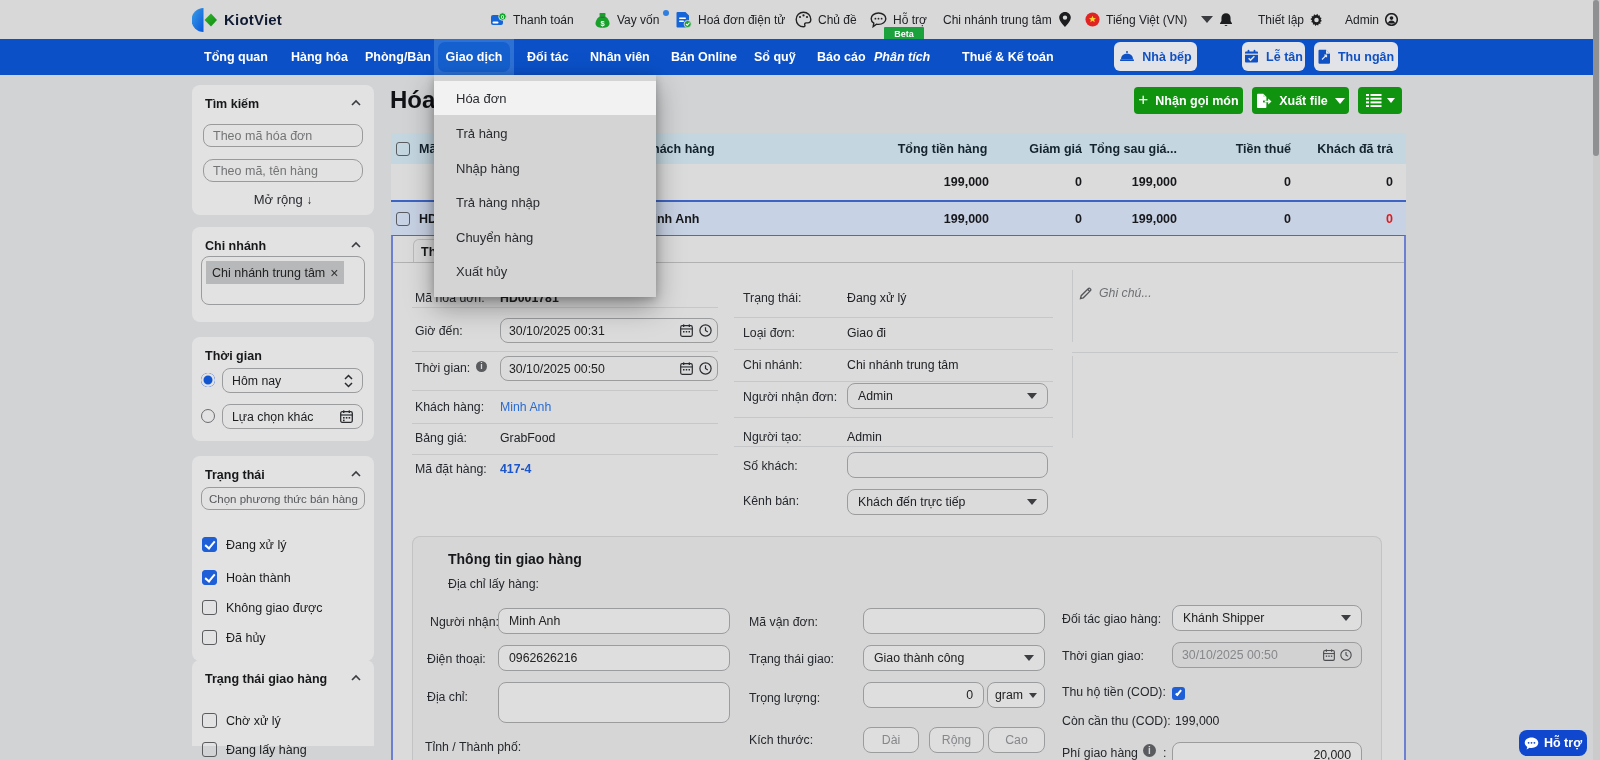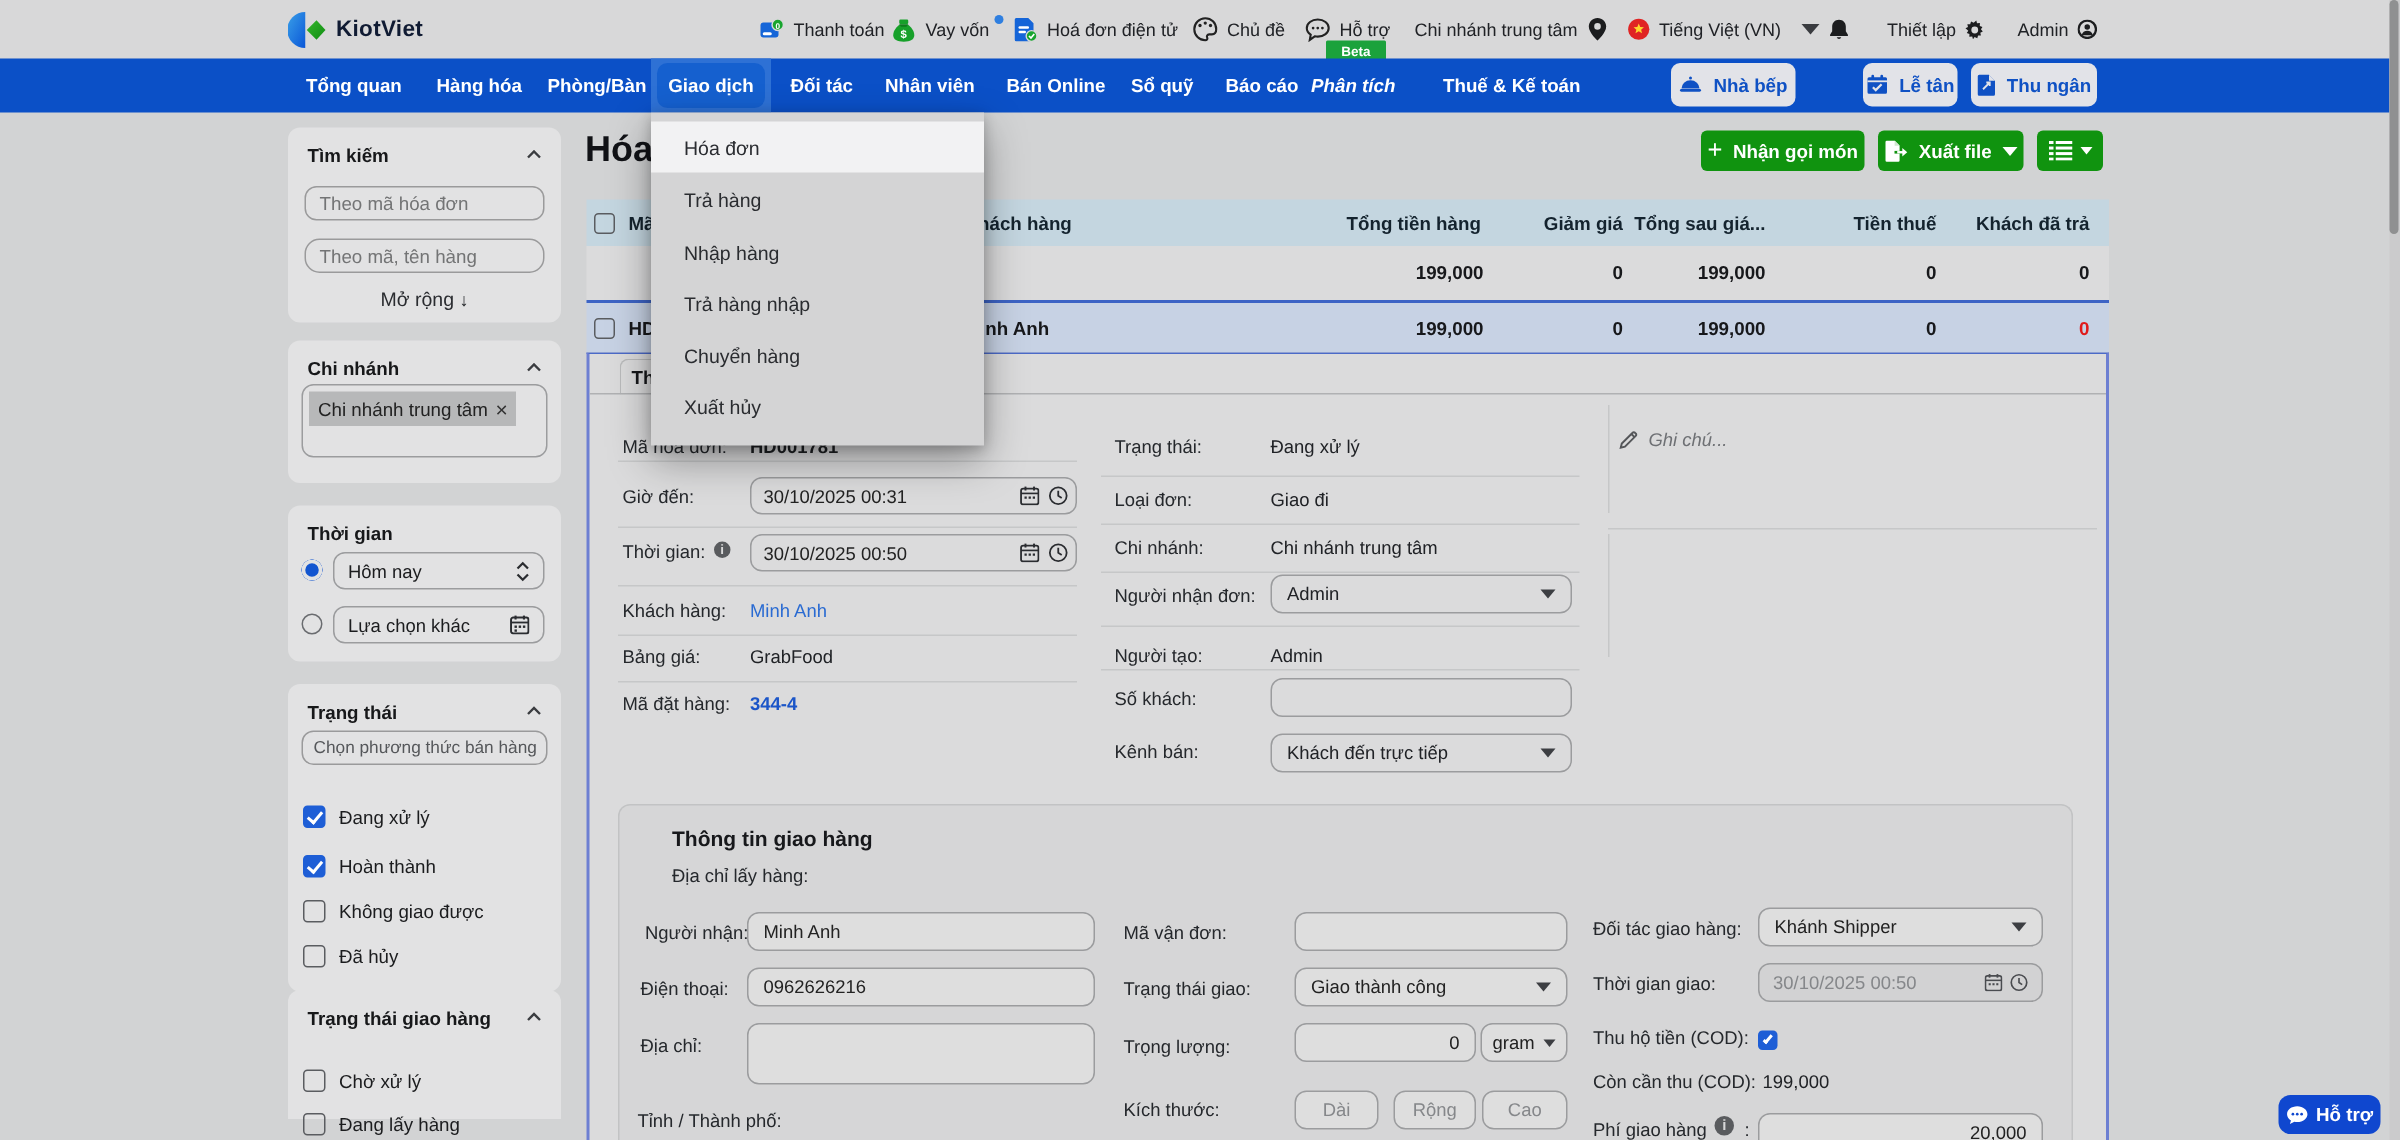--- a/index.html
+++ b/index.html
@@ -62,21 +62,21 @@
             <stop offset="0" stop-color="#35b52c"></stop>
             <stop offset="1" stop-color="#0f8d12"></stop>
           </linearGradient>
         </defs>
       <path d="M11.5 1 A12 12 0 0 0 11.5 25 L11.5 1 Z" fill="url(#lgB)"></path>
       <path d="M12.5 13 L19 6.5 L25 13 L19 19.5 Z" fill="url(#lgG)" transform="rotate(0 19 13)"></path>
     </svg>
     <span class="logo-text">KiotViet</span>
   </div>
 
-  <div class="tb-item" style="left:506px;">
+  <div class="tb-item" style="left:490px;">
     <svg width="17" height="16" viewBox="0 0 17 16">
         <rect x="1" y="3" width="12" height="10" rx="2" fill="#1565d8"></rect>
         <rect x="2.5" y="9.5" width="6" height="2" rx="1" fill="#fff"></rect>
         <circle cx="12.5" cy="4.5" r="3.8" fill="#18a52f" stroke="#d8d8d9" stroke-width="1"></circle>
         <text x="12.5" y="7" font-size="5.5" fill="#fff" text-anchor="middle" font-weight="bold">0</text>
       </svg>
     <span>Thanh toán</span>
   </div>
   <div class="tb-item" style="left:594px;">
     <svg width="17" height="18" viewBox="0 0 17 18">
@@ -381,21 +381,21 @@
 
   <div class="abs dlabel" style="left:415px; top:400px;">Khách hàng:</div>
   <div class="abs" style="left:500px; top:400px; color:#2a6bd2; font-size:12.3px;">Minh Anh</div>
   <div class="rowline" style="left:412px; top:423px; width:306px;"></div>
 
   <div class="abs dlabel" style="left:415px; top:431px;">Bảng giá:</div>
   <div class="abs" style="left:500px; top:431px; font-size:12.3px; color:#202226;">GrabFood</div>
   <div class="rowline" style="left:412px; top:454px; width:306px;"></div>
 
   <div class="abs dlabel" style="left:415px; top:462px;">Mã đặt hàng:</div>
-  <div class="abs" style="left:500px; top:462px; color:#1b55c8; font-size:12.3px; font-weight:bold;">344-4</div>
+  <div class="abs" style="left:500px; top:462px; color:#1b55c8; font-size:12.3px; font-weight:bold;">417-4</div>
 
   <div class="abs dlabel" style="left:743px; top:291px;">Trạng thái:</div>
   <div class="abs" style="left:847px; top:291px; font-size:12.3px; color:#202226;">Đang xử lý</div>
   <div class="rowline" style="left:734px; top:317px; width:319px;"></div>
 
   <div class="abs dlabel" style="left:743px; top:326px;">Loại đơn:</div>
   <div class="abs" style="left:847px; top:326px; font-size:12.3px; color:#202226;">Giao đi</div>
   <div class="rowline" style="left:734px; top:349px; width:319px;"></div>
 
   <div class="abs dlabel" style="left:743px; top:358px;">Chi nhánh:</div>

